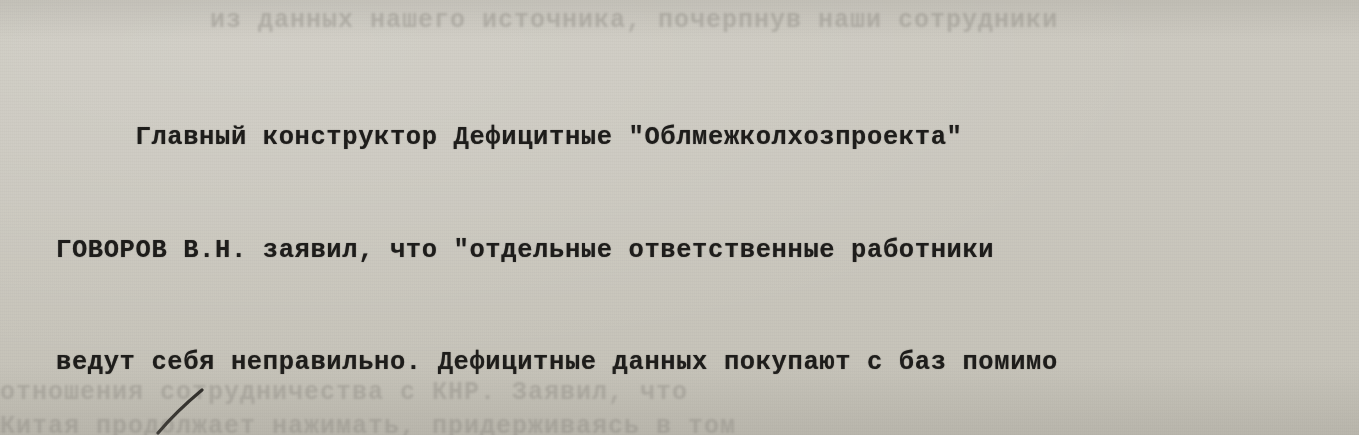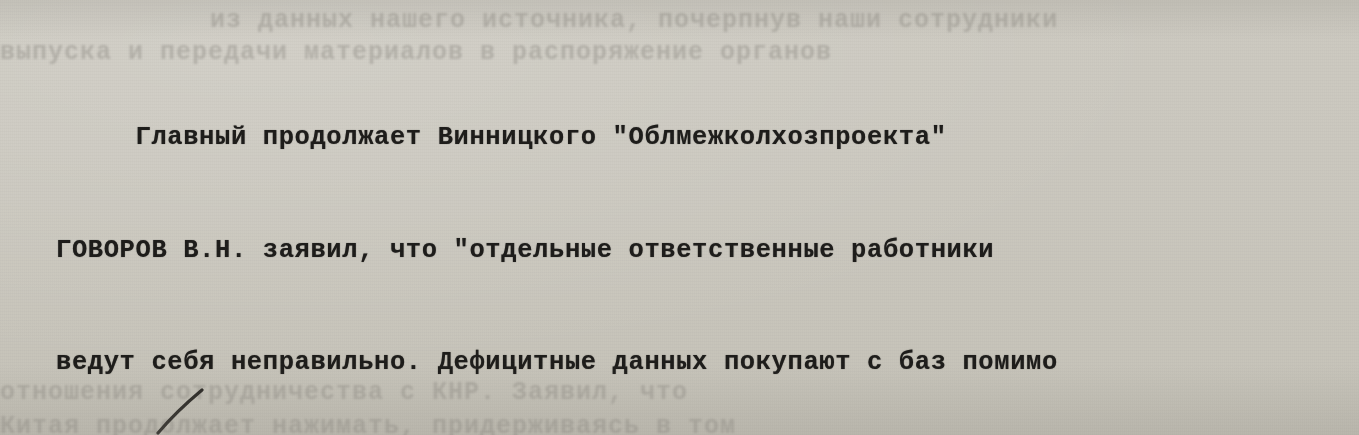--- a/index.html
+++ b/index.html
@@ -92,24 +92,23 @@
   }
 </style>
 </head>
 <body>
 
 <div id="page">
 
   <div id="top-shade"></div>
 
   <div class="ghost" id="ghost-top-1">из данных нашего источника, почерпнув наши сотрудники</div>
-  <div class="ghost" id="ghost-top-2">выпуска и передачи материалов в распоряжение органов</div>
 
   <div id="body-text">
-    <span class="line">     Главный продолжает Винницкого "Облмежколхозпроекта"</span>
+    <span class="line">     Главный конструктор Дефицитные "Облмежколхозпроекта"</span>
     <span class="line">ГОВОРОВ В.Н. заявил, что "отдельные ответственные работники</span>
     <span class="line">ведут себя неправильно. Дефицитные данных покупают с баз помимо</span>
     
     
     
     
     
   </div>
 
   <div class="ghost" id="ghost-bot-1">отношения сотрудничества с КНР. Заявил, что</div>

